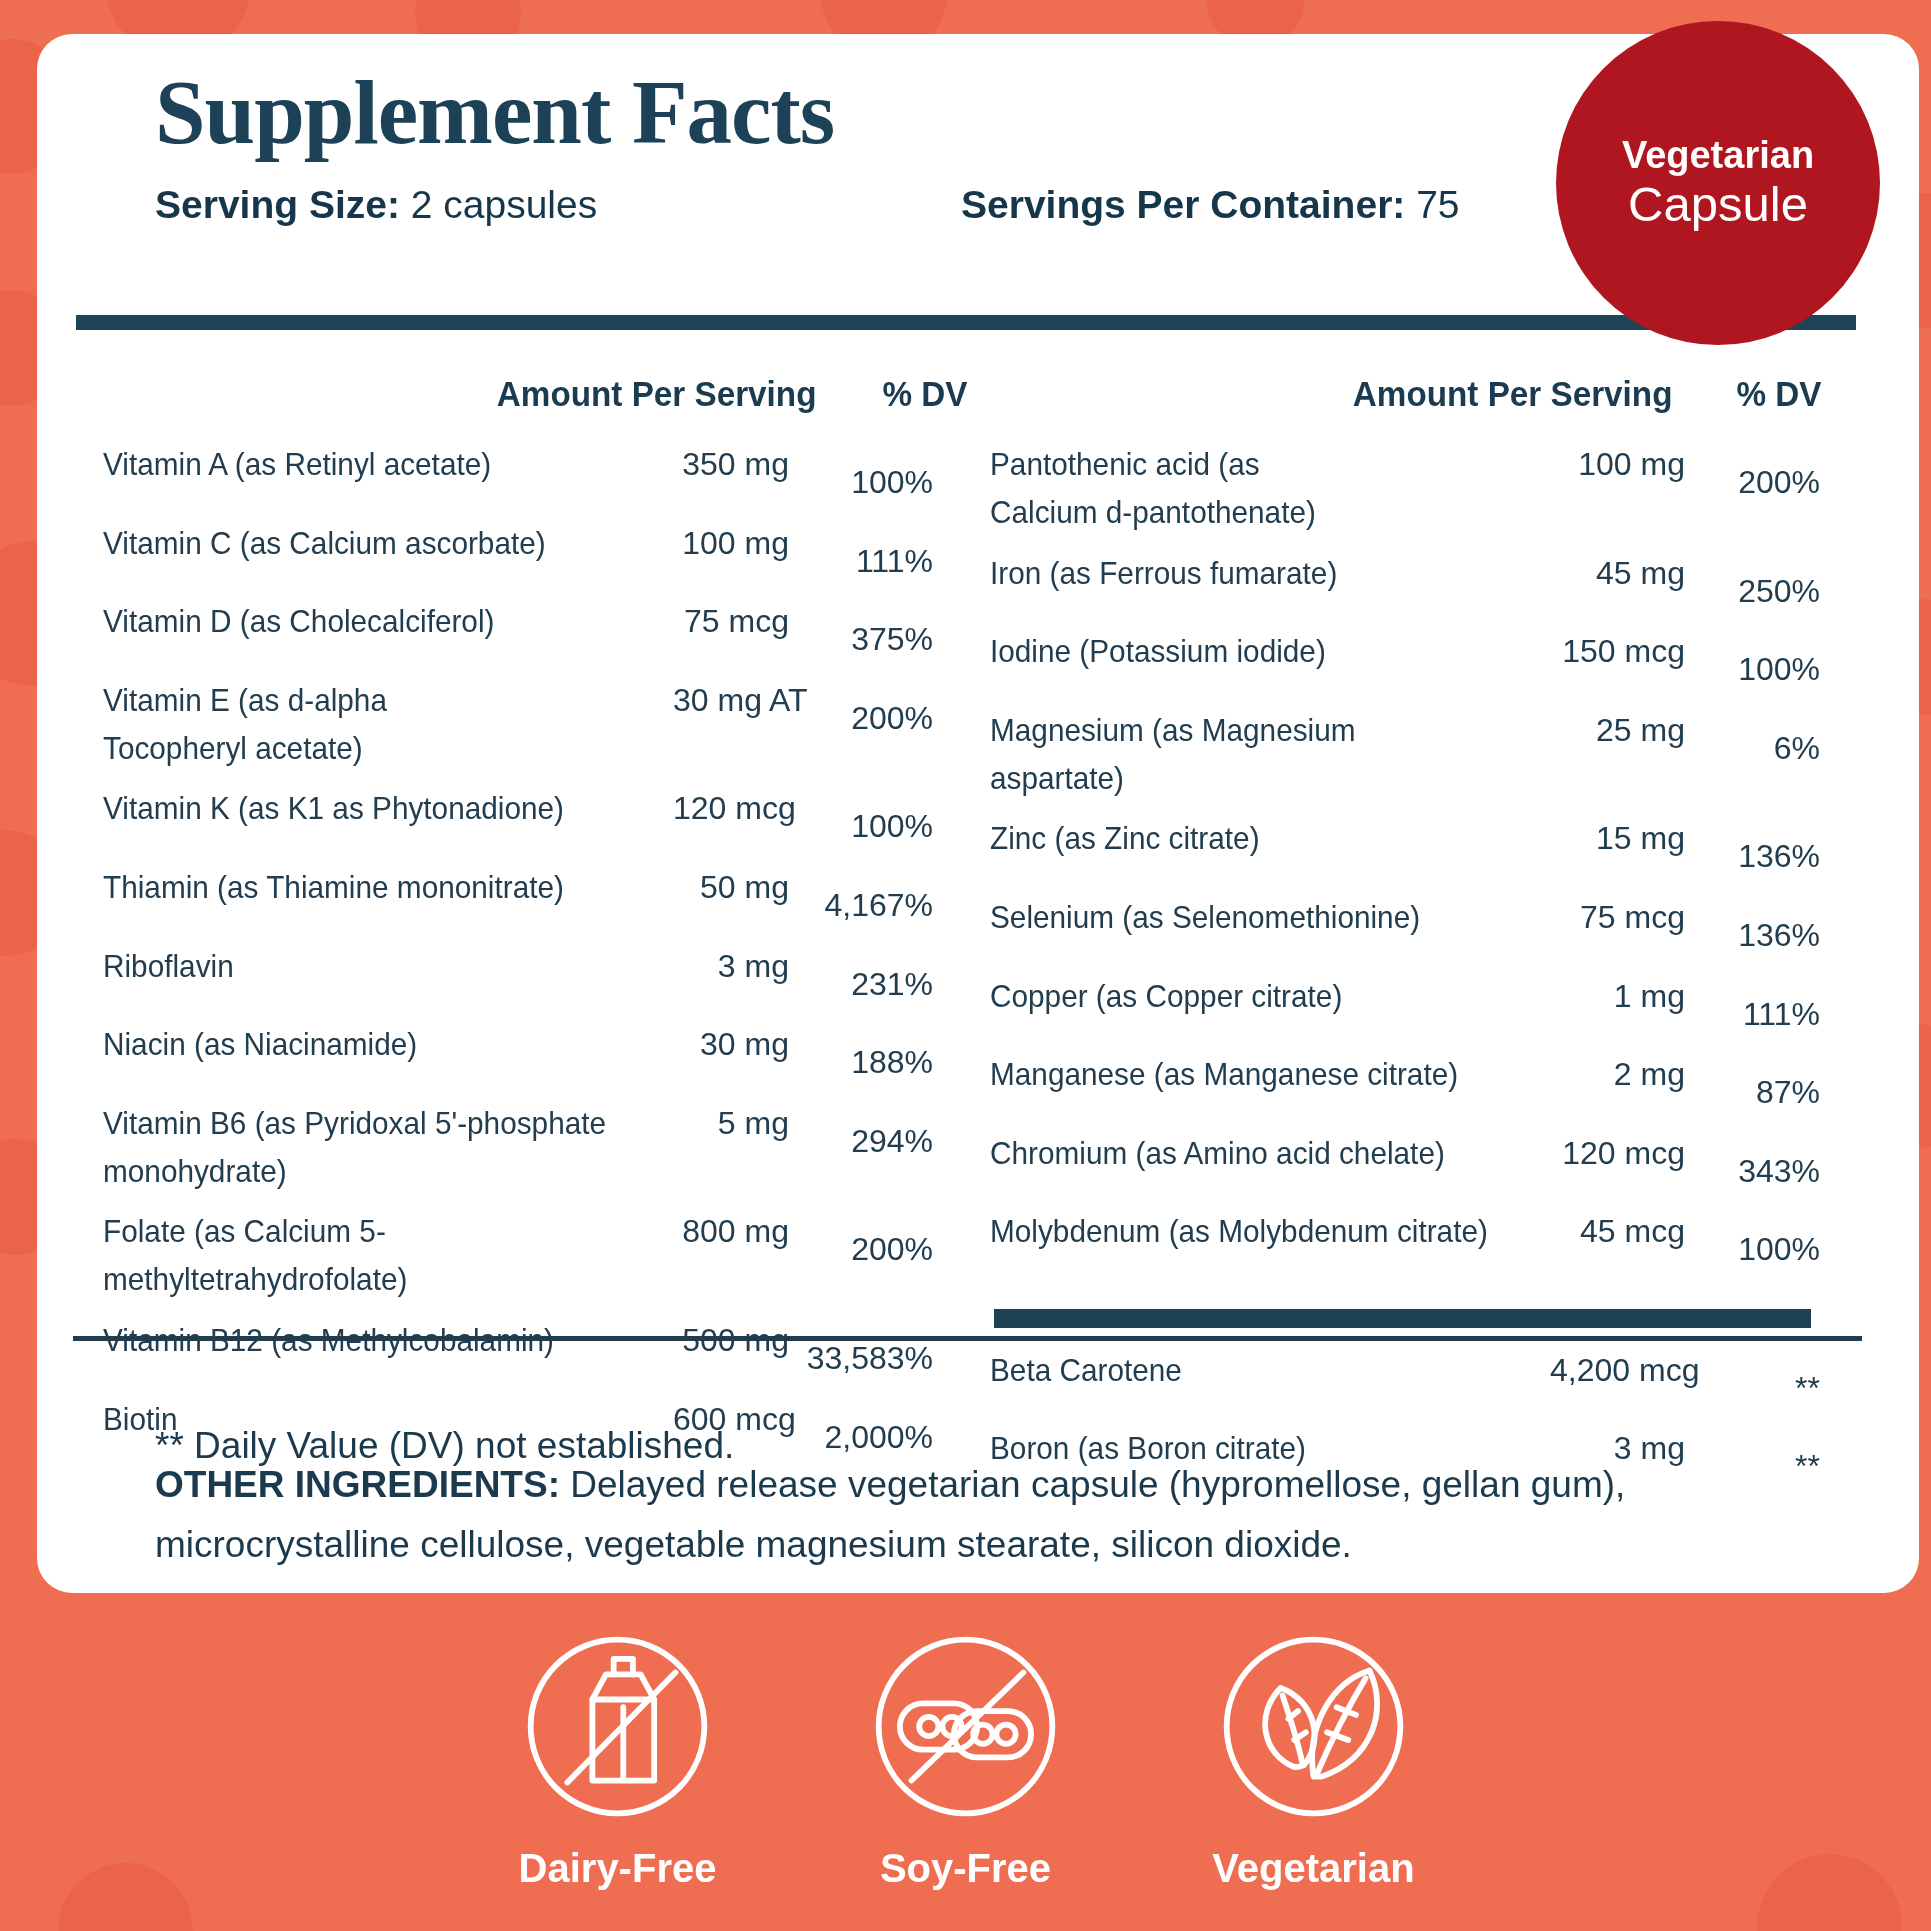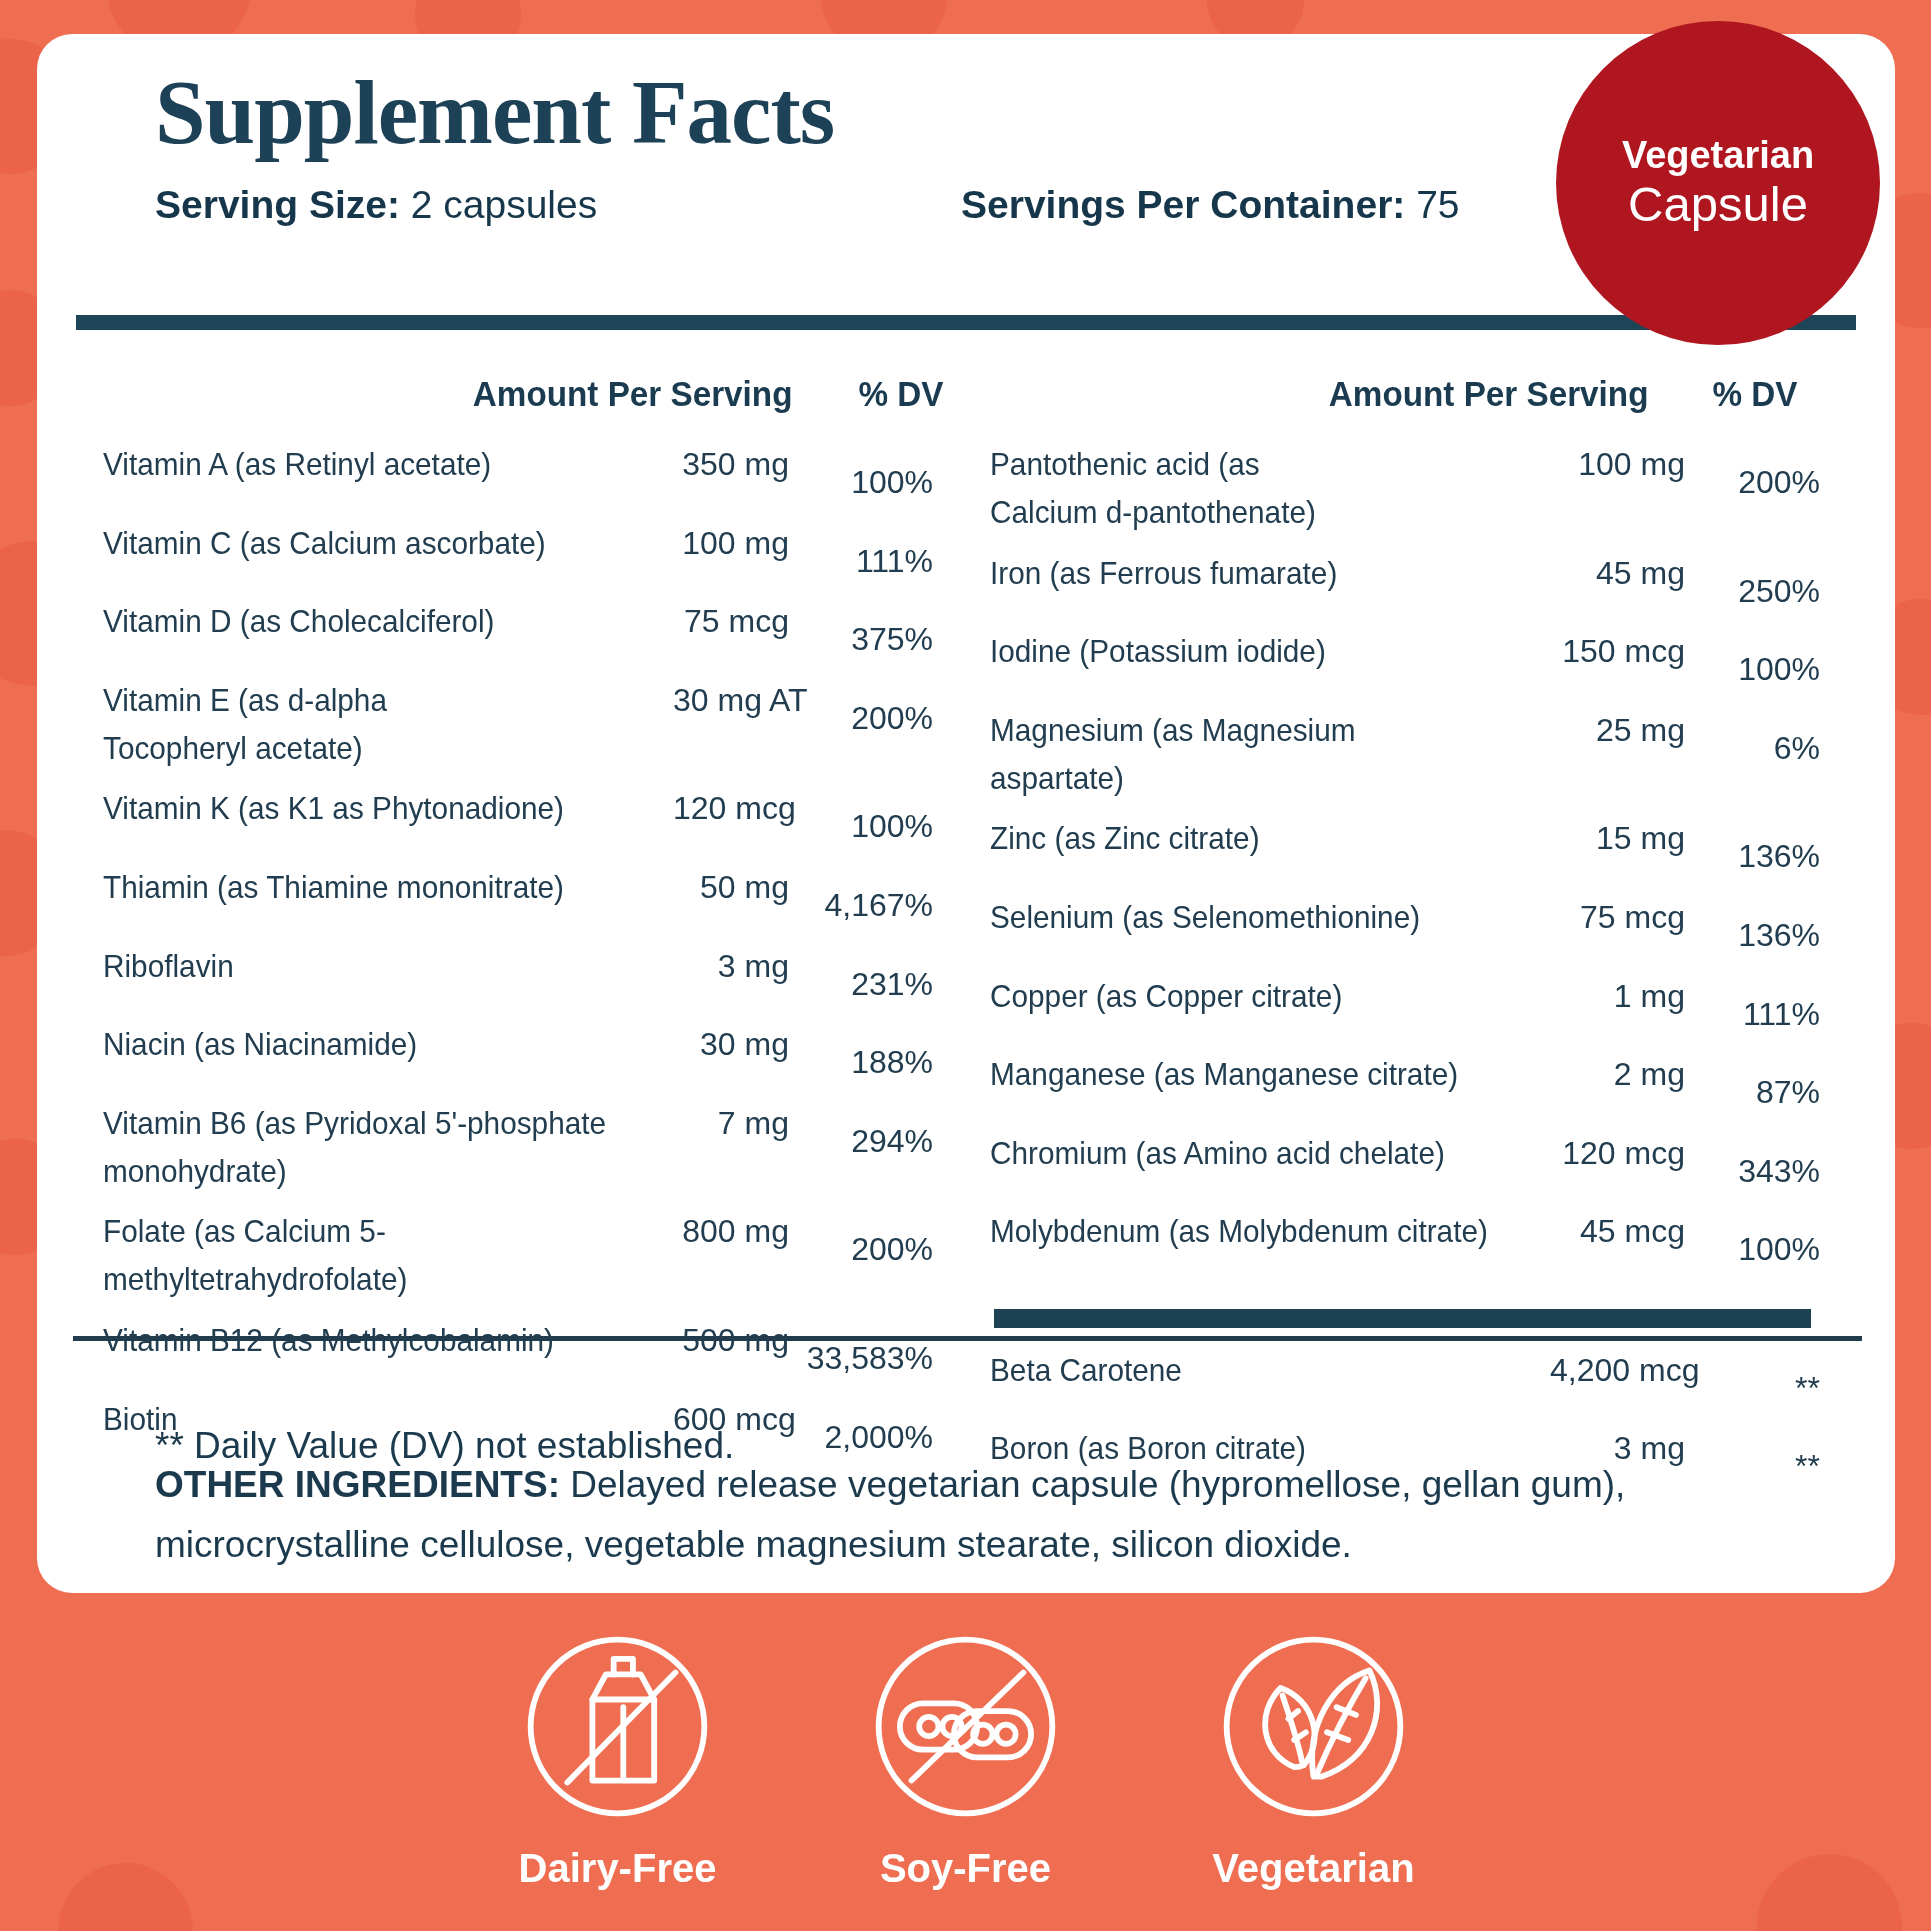--- a/index.html
+++ b/index.html
@@ -6,21 +6,21 @@
   body{
     width:1931px;height:1931px;position:relative;overflow:hidden;
     background:#ef6e51;
     font-family:"Liberation Sans", sans-serif;
     -webkit-font-smoothing:antialiased;
   }
   .blob{position:absolute;border-radius:50%;background:#e85c44;opacity:.55;z-index:0;}
 
   .panel{
     position:absolute;left:37px;top:34px;width:1858px;height:1559px;
-    background:#ffffff;border-radius:35px;z-index:1;
+    background:#ffffff;border-radius:35px;z-index:1;padding-left:24px;
   }
 
   .title{
     position:absolute;left:118px;top:29px;
     font-family:"Liberation Serif", serif;font-weight:700;
     font-size:91px;line-height:1.1;color:#1d4156;letter-spacing:-1px;
   }
   .serving-row{position:absolute;top:149px;left:0;width:100%;font-size:39px;color:#16374b;}
   .serving-size{position:absolute;left:118px;white-space:nowrap;}
   .servings-container{position:absolute;left:924px;white-space:nowrap;}
@@ -162,21 +162,21 @@
 
       <div class="trow">
         <div class="tname">Niacin (as Niacinamide)</div>
         <div class="tamount">30 mg</div>
         <div class="tdv">188%</div>
       </div>
 
       <div class="trow">
         <div class="tname">Vitamin B6 (as Pyridoxal 5'-phosphate
 monohydrate)</div>
-        <div class="tamount">7 mg</div>
+        <div class="tamount">5 mg</div>
         <div class="tdv">294%</div>
       </div>
 
       <div class="trow">
         <div class="tname">Folate (as Calcium 5-
 methyltetrahydrofolate)</div>
         <div class="tamount">800 mg</div>
         <div class="tdv">200%</div>
       </div>
 

